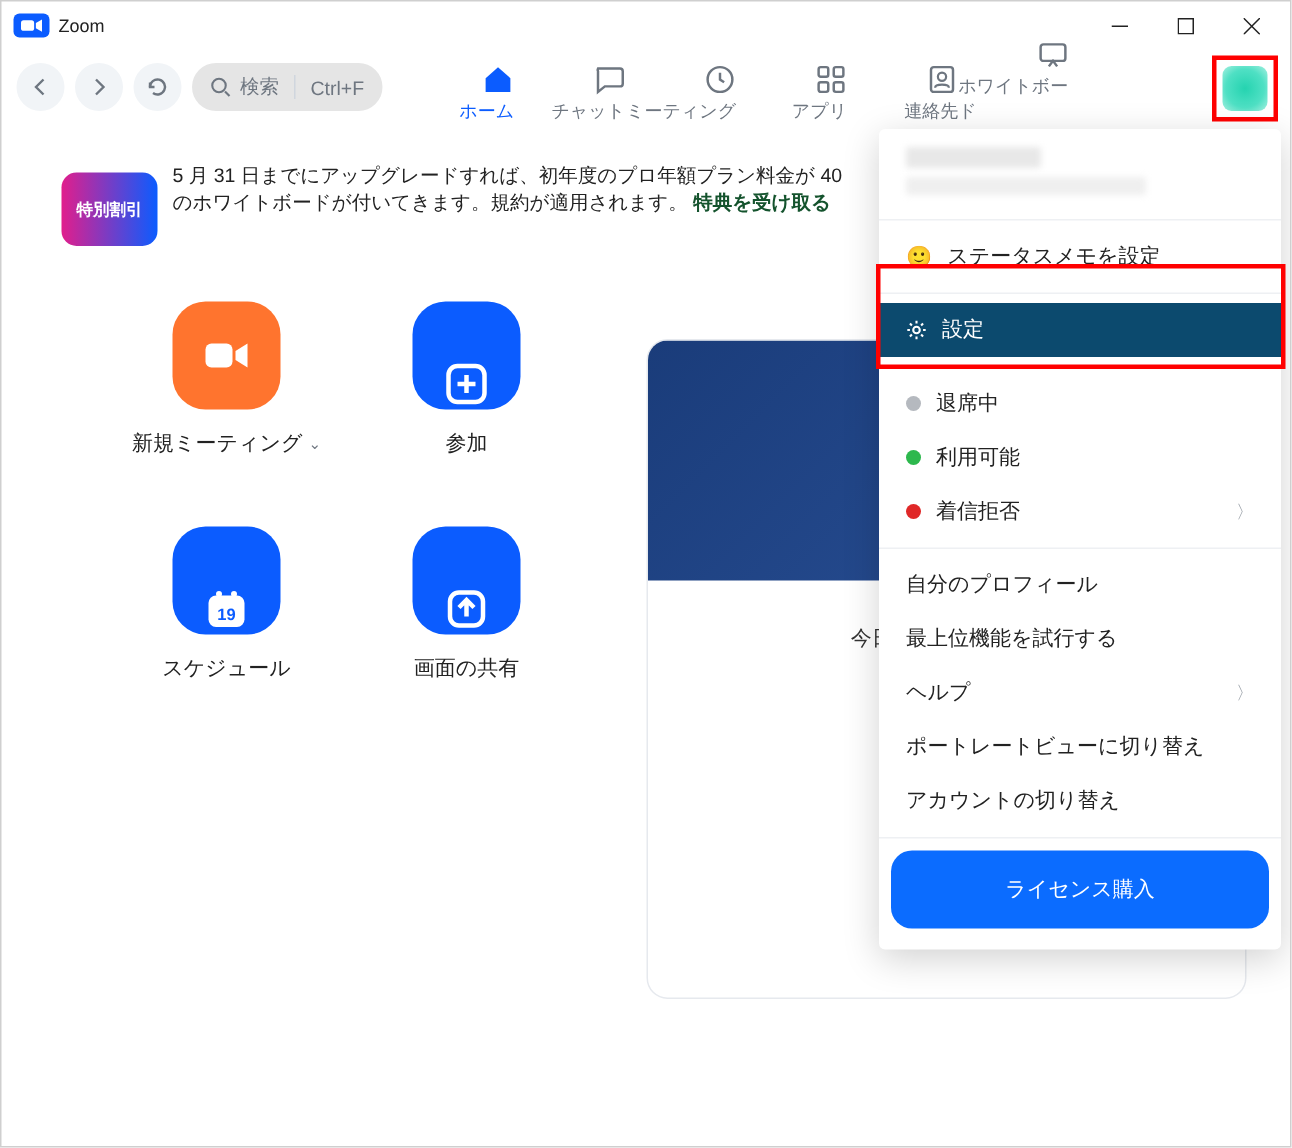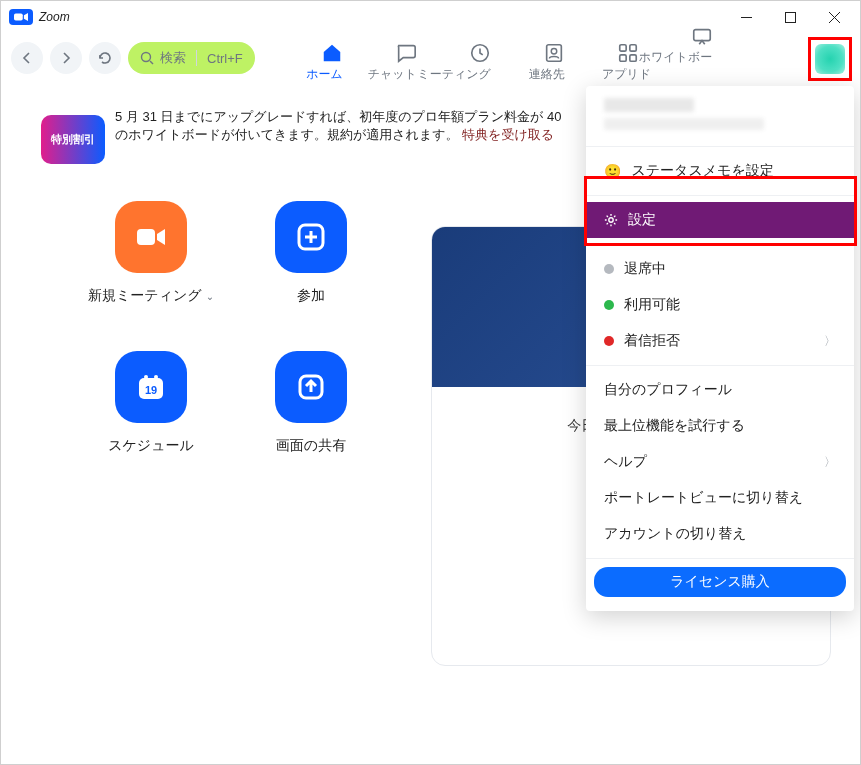--- a/index.html
+++ b/index.html
@@ -1,79 +1,79 @@
 <!DOCTYPE html>
 <html><head>
 <meta charset="utf-8">
 <style>
   * { box-sizing: border-box; margin: 0; padding: 0; font-family: "Segoe UI", "Meiryo", sans-serif; }
   body { width: 861px; height: 765px; background: #fff; position: relative; overflow: hidden; border: 1px solid #cfcfcf; }
 
   
-  .titlebar { height: 32px; display: flex; align-items: center; padding: 0 4px 0 8px; font-style: italic; }
+  .titlebar { height: 32px; display: flex; align-items: center; padding: 0 4px 0 8px; }
   .app-icon { width: 24px; height: 16px; background: #0B5CFF; border-radius: 4px; display:flex; align-items:center; justify-content:center; margin-right:6px;}
   .app-icon svg { width:14px; height:10px; }
   .titlebar-title { font-size: 12px; color: #222; }
   .titlebar-spacer { flex: 1; }
   .win-btn { width: 44px; height: 30px; display:flex; align-items:center; justify-content:center; }
   .win-btn svg { width:11px; height:11px; }
 
   
   .toolbar { height: 50px; display:flex; align-items:center; padding: 0 10px; position:relative; }
   .nav-btn { width:32px; height:32px; border-radius:16px; background:#f1f4f7; display:flex; align-items:center; justify-content:center; margin-right:7px; color:#6e7680;}
-  .search-box { height:32px; border-radius:16px; background:#bef264; display:flex; align-items:center; padding:0 12px; color:#6e7680; font-size:13px; margin-right:14px; }
+  .search-box { height:32px; border-radius:16px; background:#e5e5e5; display:flex; align-items:center; padding:0 12px; color:#6e7680; font-size:13px; margin-right:14px; }
   .search-box .mag { width:14px; height:14px; margin-right:6px; }
   .search-sep { width:1px; height:16px; background:#d0d6de; margin:0 10px; }
   .tabs { display:flex; align-items:flex-end; height:100%; }
   .tab { width:74px; display:flex; flex-direction:column; align-items:flex-end; justify-content:center; font-size:12px; color:#6e7680; position:relative; gap:2px; padding-top:4px;}
   .tab.active { color:#0B5CFF; }
   .tab svg { width:22px; height:22px; }
   .avatar-wrap { position:absolute; right:8px; top:4px; width:44px; height:44px; border:3px solid #ff0000; display:flex; align-items:center; justify-content:center;}
   .avatar { width:30px; height:30px; border-radius:6px; background: radial-gradient(circle at 50% 50%, #25d3b0 0%, #4fe0c4 60%, #a9f1e2 100%); }
 
   
   .banner { display:flex; align-items:center; padding:4px 10px 6px 40px; font-size:13px; color:#222; }
   .banner-pill { background: linear-gradient(90deg,#e11e8c,#0b5cff); color:#fff; font-size:11px; font-weight:bold; border-radius:10px; padding:17px 10px; margin-right:10px; white-space:nowrap;margin-top:28px;}
-  .banner-text b { color:#7f1d1d; font-weight:400;}
+  .banner-text b { color:#14532d; font-weight:700;}
   .banner-basic { margin-left:auto; color:#0B5CFF; font-size:13px; margin-right:10px;}
 
   
   .content { position:absolute; left:0; right:0; top:130px; bottom:0; }
 
   
   .tiles { position:absolute; left:70px; top:60px; display:grid; grid-template-columns:160px 160px; grid-template-rows:150px 150px; column-gap:0; row-gap:0;}
   .tile { display:flex; flex-direction:column; align-items:center; justify-content:flex-start; }
   .tile .tile-btn { width:72px; height:72px; border-radius:22px; display:flex; align-items:center; justify-content:center; margin-bottom:14px; margin-top:10px;}
   .tile .tile-btn.orange { background:#ff742e; }
-  .tile .tile-btn.blue { background:#0B5CFF; }
+  .tile .tile-btn.blue { background:#0B5CFF;align-items:flex-end; }
   .tile svg { width:34px; height:34px; fill:#fff; }
   .tile-label { font-size:14px; color:#222; display:flex; align-items:center; gap:4px;}
   .chev { font-size:10px; color:#6e7680; }
 
   
   .card { position:absolute; left:430px; top:95px; width:400px; height:440px; border:1px solid #e6e9ee; border-radius:14px; overflow:hidden; background:#fff;}
   .card-top { height:160px; background:linear-gradient(135deg,#1a3c7a,#2b5299); color:#fff; display:flex; flex-direction:column; align-items:center; justify-content:center; font-size:34px; letter-spacing:2px;}
   .card-top .date { font-size:13px; letter-spacing:0; margin-top:4px; color:#cfdcf3;}
   .card-bottom { padding:30px 20px; text-align:center; color:#333; font-size:14px;}
 
   
   .menu { position:absolute; right:6px; top:85px; width:268px; background:#fff; border-radius:4px; box-shadow:0 6px 24px rgba(0,0,0,.18); padding:10px 0 14px; z-index:50; }
   .menu-header { padding:2px 18px 10px; }
   .menu-name { height:14px; width:90px; background:#e8e8e8; border-radius:2px; filter:blur(2px); margin-bottom:6px;}
   .menu-email { height:12px; width:160px; background:#efefef; border-radius:2px; filter:blur(2px);}
   .menu-item { padding:9px 18px; font-size:14px; color:#222; display:flex; align-items:center; gap:10px; cursor:pointer; }
-  .menu-item.selected { background:#701a75; color:#fff; }
+  .menu-item.selected { background:#0c4a6e; color:#fff; }
   .menu-item .dot { width:10px; height:10px; border-radius:50%; }
   .dot.green{background:#2db84d;} .dot.gray{background:#b5b9bf;} .dot.red{background:#e02828;}
   .menu-item .emoji { font-size:14px; }
   .menu-item .gear { width:14px; height:14px; }
   .menu-item .gear circle, .menu-item .gear path { stroke:#fff; fill:none; stroke-width:1.6;}
   .menu-item .chev-r { margin-left:auto; color:#9aa0a8; font-size:12px;}
   .menu-sep { height:1px; background:#eef0f3; margin:6px 0; }
-  .menu-license { margin:8px 8px 0; background:#0b6cff; color:#fff; text-align:center; border-radius:14px; padding:6px 0; font-size:14px;}
+  .menu-license { margin:8px 8px 0; background:#0b6cff; color:#fff; text-align:center; border-radius:14px; padding:17px 0; font-size:14px;}
   .menu-highlight { position:absolute; right:3px; top:175px; width:273px; height:70px; border:3px solid #ff0000; pointer-events:none; z-index:60;}
 
 </style>
 </head>
 <body>
 
 <div class="titlebar">
   <div class="app-icon">
     <svg viewBox="0 0 24 16">
         <rect x="0" y="2" width="15" height="12" rx="3" fill="#fff"></rect>
@@ -141,34 +141,34 @@
     </div>
     <div class="tab">
       <svg viewBox="0 0 24 24">
           <circle cx="12" cy="12" r="9" fill="none" stroke="#6e7680" stroke-width="1.8"></circle>
           <path d="M12 7 V12 L15 14" stroke="#6e7680" stroke-width="1.8" fill="none"></path>
         </svg>
       <span>ミーティング</span>
     </div>
     <div class="tab">
       <svg viewBox="0 0 24 24">
-          <rect x="4" y="3" width="16" height="18" rx="2" fill="none" stroke="#6e7680" stroke-width="1.8"></rect>
-          <circle cx="12" cy="10" r="3" fill="none" stroke="#6e7680" stroke-width="1.6"></circle>
-          <path d="M7 18 C7 15 17 15 17 18" fill="none" stroke="#6e7680" stroke-width="1.6"></path>
-        </svg>
-      <span>連絡先</span>
-    </div>
-    <div class="tab">
-      <svg viewBox="0 0 24 24">
           <rect x="3" y="3" width="7" height="7" rx="1.5" fill="none" stroke="#6e7680" stroke-width="1.8"></rect>
           <rect x="14" y="3" width="7" height="7" rx="1.5" fill="none" stroke="#6e7680" stroke-width="1.8"></rect>
           <rect x="3" y="14" width="7" height="7" rx="1.5" fill="none" stroke="#6e7680" stroke-width="1.8"></rect>
           <rect x="14" y="14" width="7" height="7" rx="1.5" fill="none" stroke="#6e7680" stroke-width="1.8"></rect>
         </svg>
       <span>アプリ</span>
+    </div>
+    <div class="tab">
+      <svg viewBox="0 0 24 24">
+          <rect x="4" y="3" width="16" height="18" rx="2" fill="none" stroke="#6e7680" stroke-width="1.8"></rect>
+          <circle cx="12" cy="10" r="3" fill="none" stroke="#6e7680" stroke-width="1.6"></circle>
+          <path d="M7 18 C7 15 17 15 17 18" fill="none" stroke="#6e7680" stroke-width="1.6"></path>
+        </svg>
+      <span>連絡先</span>
     </div>
     <div class="tab">
       <svg viewBox="0 0 24 24">
           <rect x="3" y="5" width="18" height="12" rx="2" fill="none" stroke="#6e7680" stroke-width="1.8"></rect>
           <path d="M9 21 L12 17 L15 21" fill="none" stroke="#6e7680" stroke-width="1.8"></path>
         </svg>
       <span>ホワイトボード</span>
     </div>
   </div>
 

